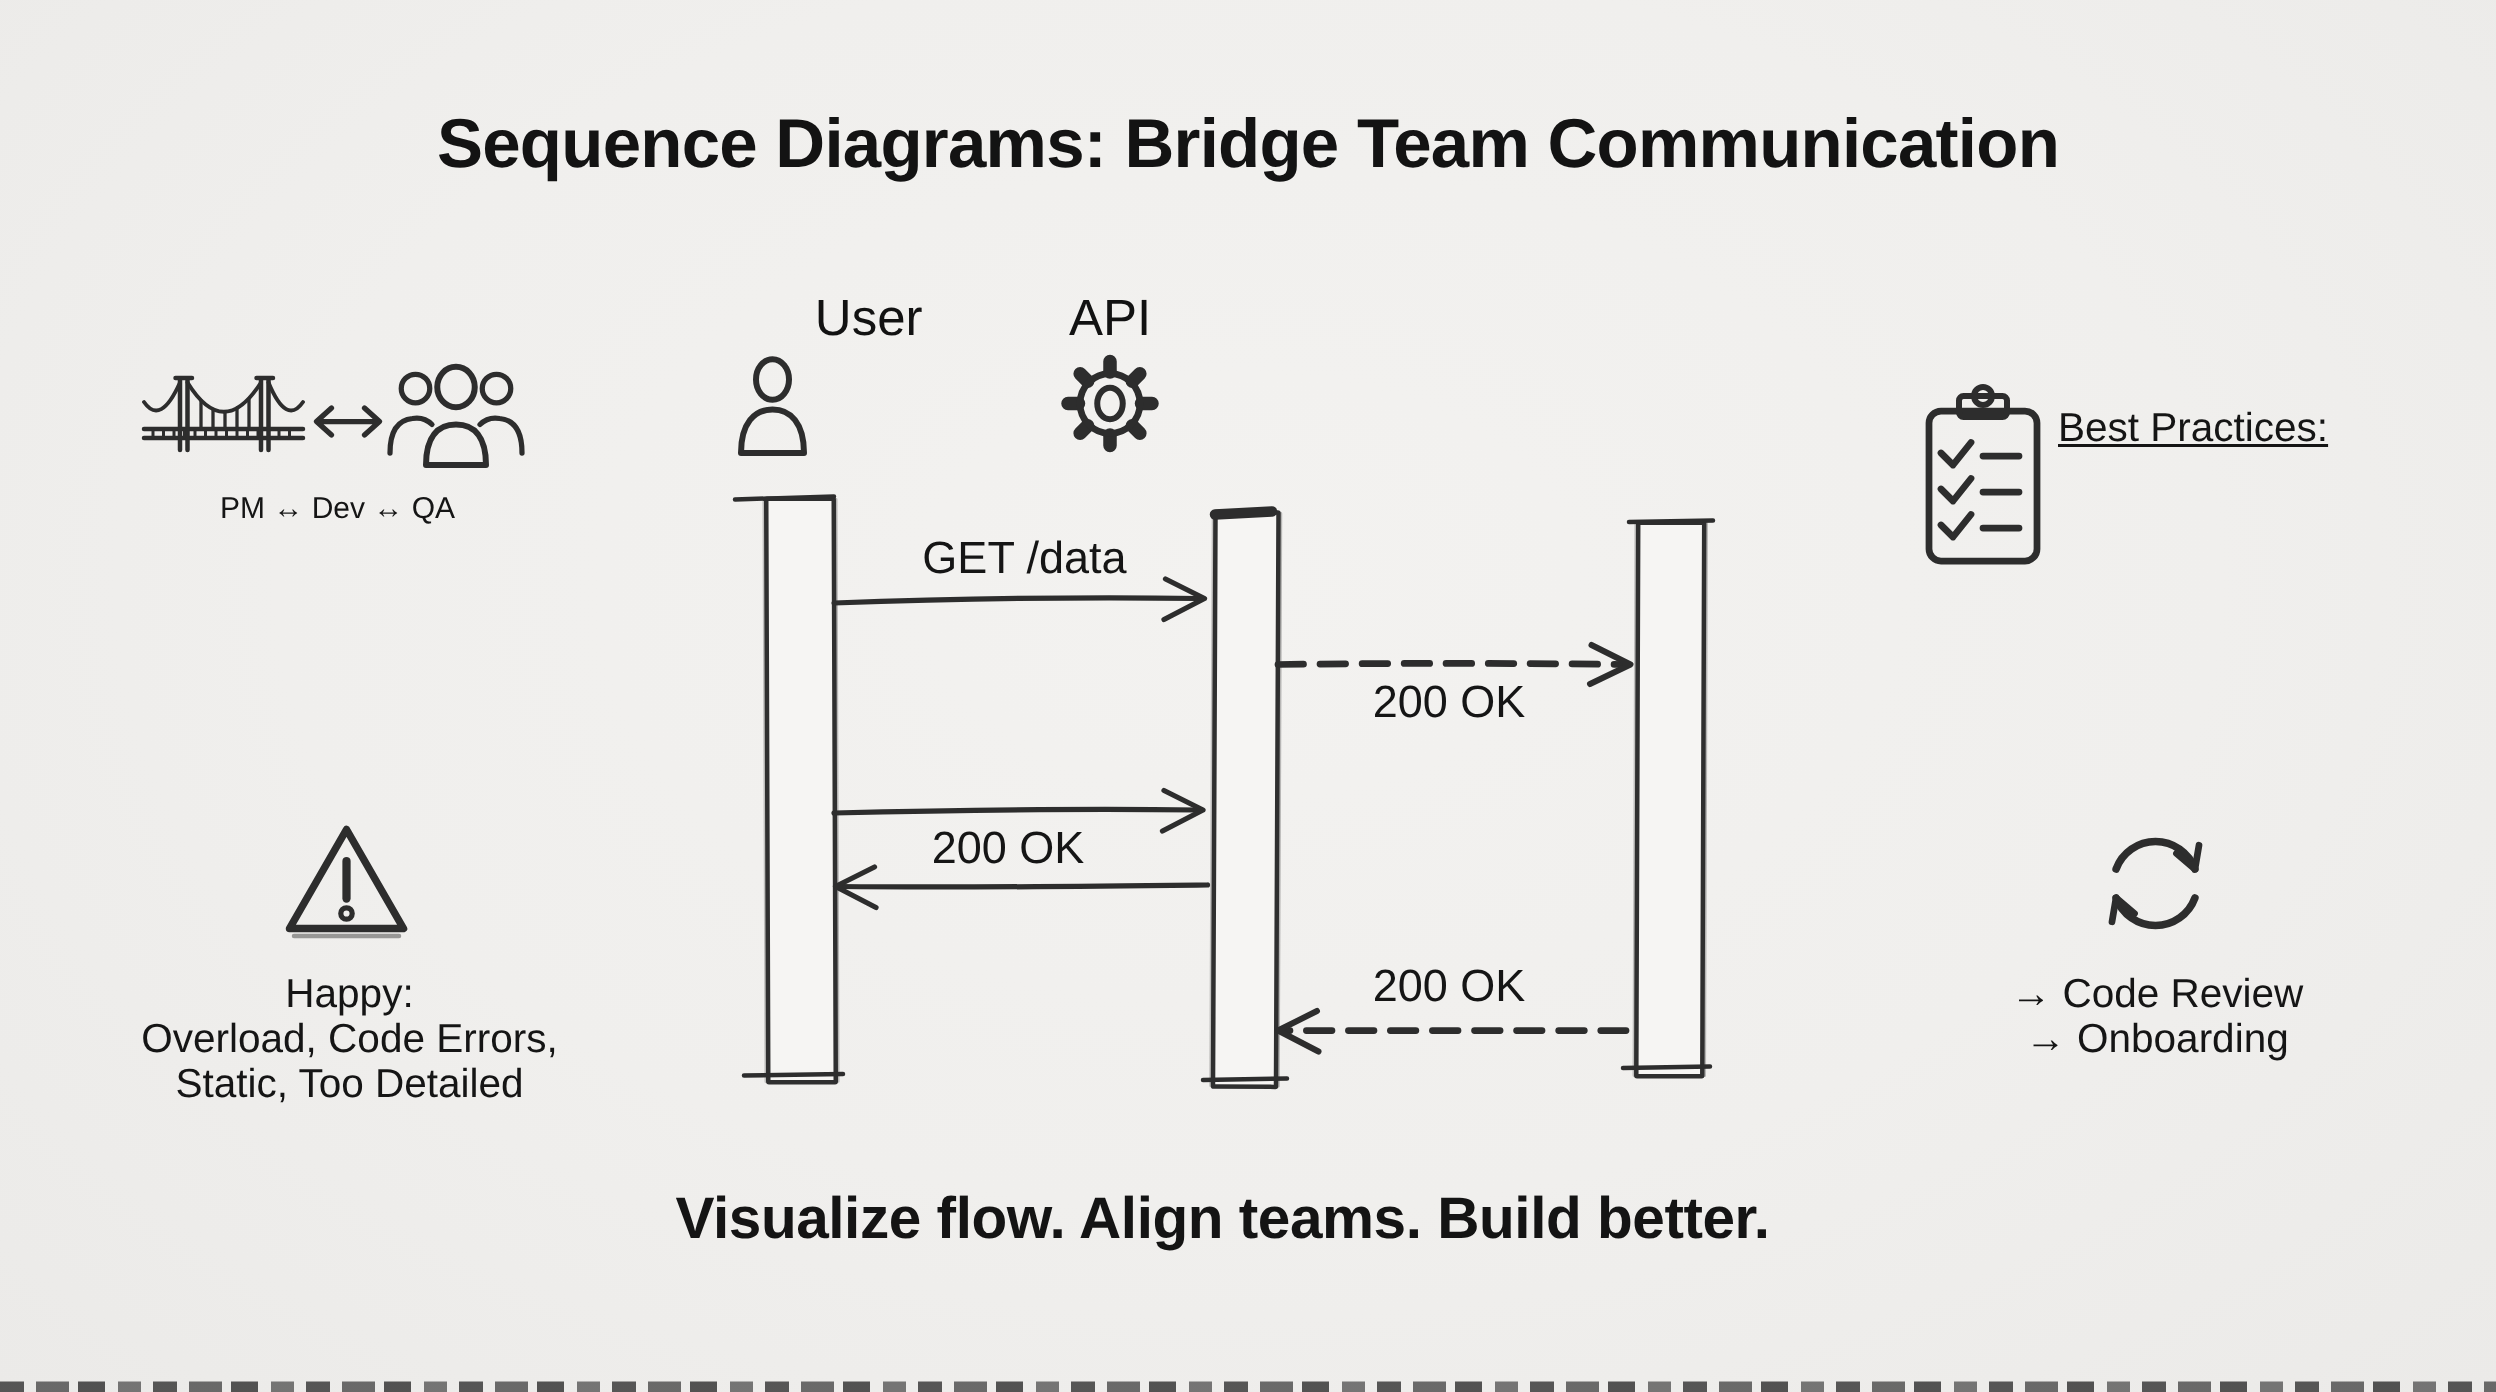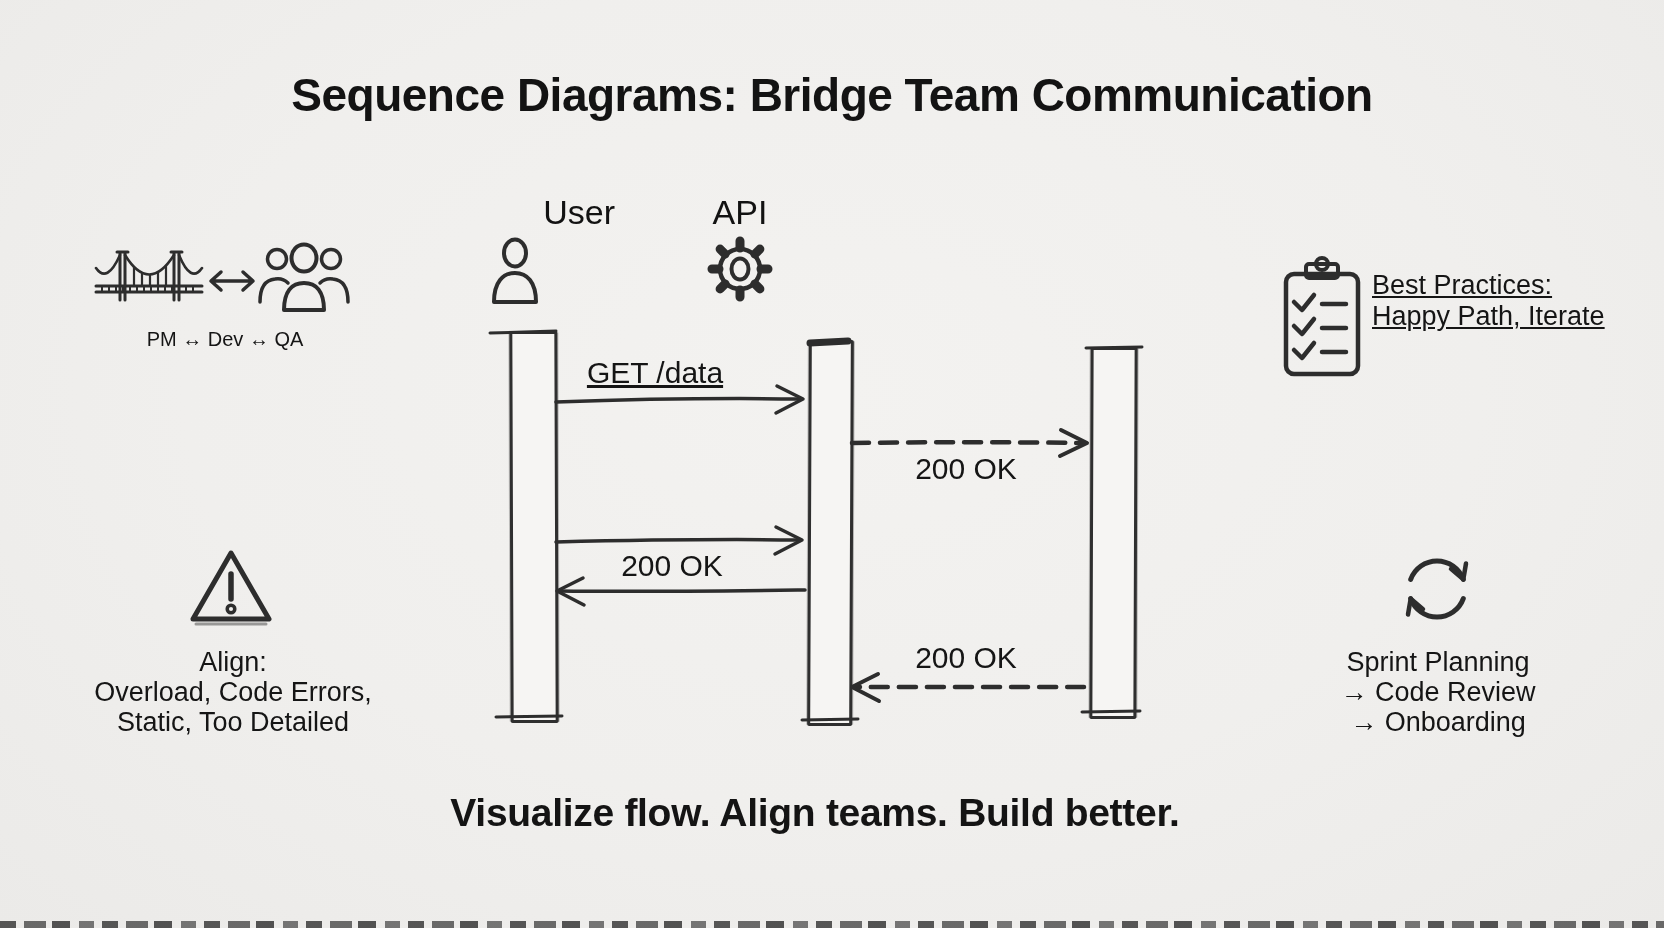--- a/index.html
+++ b/index.html
@@ -87,21 +87,21 @@
     <path class="ink" stroke-width="3.5" d="M556,542 C640,540 730,539 799,540"></path>
     <path class="ink" stroke-width="3.5" d="M776,527 L802,540 L775,554"></path>
 
     <path class="ink" stroke-width="3.5" d="M805,590 C720,591 640,592 560,591"></path>
     <path class="ink" stroke-width="3.5" d="M583,578 L557,591 L584,605"></path>
 
     <path class="ink" stroke-width="4.5" stroke-dasharray="17 11" d="M1084,687 C1010,687 930,687 857,687"></path>
     <path class="ink" stroke-width="4" d="M878,674 L852,687 L879,701"></path>
   </svg>
 
-  <div class="msg-label" style="left:655px;top:373px;text-decoration:underline;">GET /data</div>
+  <div class="msg-label" style="left:683px;top:373px;">GET /data</div>
   <div class="msg-label" style="left:966px;top:469px;">200 OK</div>
   <div class="msg-label" style="left:672px;top:566px;">200 OK</div>
   <div class="msg-label" style="left:966px;top:658px;">200 OK</div>
 
   <svg class="abs" style="left:94px;top:242px;" width="110" height="74" viewBox="0 0 110 74">
     <path class="ink" stroke-width="3" d="M2,44 H108 M2,50 H108"></path>
     <path class="ink" stroke-width="2" d="M8,44.5 V49.5 M15,44.5 V49.5 M22,44.5 V49.5 M29,44.5 V49.5 M36,44.5 V49.5 M43,44.5 V49.5 M50,44.5 V49.5 M57,44.5 V49.5 M64,44.5 V49.5 M71,44.5 V49.5 M78,44.5 V49.5 M85,44.5 V49.5 M92,44.5 V49.5 M99,44.5 V49.5"></path>
     <path class="ink" stroke-width="3" d="M26,10 V58 M31,10 V58 M80,10 V58 M85,10 V58 M23,10 H34 M77,10 H88"></path>
     <path class="ink" stroke-width="2.6" d="M2,26 Q13,42 26,13 M31,13 Q55,52 80,13 M85,13 Q97,42 108,26"></path>
     <path class="ink" stroke-width="2.2" d="M40,25 V44 M48,31 V44 M56,33 V44 M64,30 V44 M72,24 V44"></path>
@@ -122,46 +122,44 @@
 
   <div class="side-caption" style="left:75px;top:328px;width:300px;">PM ↔ Dev ↔ QA</div>
 
   <svg class="abs" style="left:186px;top:546px;" width="90" height="84" viewBox="0 0 90 84">
     <path class="ink" stroke-width="5" d="M45,7 L83,73 L7,73 Z"></path>
     <path class="ink" stroke-width="3" opacity="0.45" d="M10,78 H80"></path>
     <path class="ink" stroke-width="5.5" d="M45,28 L45,53"></path>
     <circle class="ink" cx="45" cy="63" r="3.8" stroke-width="3.5"></circle>
   </svg>
   <div class="side-block centered" style="left:78px;top:647px;width:310px;">
-    <div>Align:</div>
+    <div>Happy:</div>
     <div>Overload, Code Errors,</div>
     <div>Static, Too Detailed</div>
   </div>
 
   <svg class="abs" style="left:1280px;top:252px;" width="84" height="126" viewBox="0 0 84 126">
     <rect class="ink" x="6" y="22" width="72" height="100" rx="8" stroke-width="4.5"></rect>
     <circle class="ink" cx="42" cy="12" r="6" stroke-width="4"></circle>
     <rect class="ink" x="26" y="12" width="32" height="14" rx="3" stroke-width="4" fill="#f0efed"></rect>
     <path class="ink" stroke-width="4.5" d="M14,50 L22,58 L34,43 M42,52 H66"></path>
     <path class="ink" stroke-width="4.5" d="M14,74 L22,82 L34,67 M42,76 H66"></path>
     <path class="ink" stroke-width="4.5" d="M14,98 L22,106 L34,91 M42,100 H66"></path>
   </svg>
   <div class="side-block bp-block" style="left:1372px;top:270px;width:280px;text-decoration:underline;">
     <div>Best Practices:</div>
-    <div>Happy Path, Iterate</div>
   </div>
 
   <svg class="abs" style="left:1396px;top:548px;" width="82" height="82" viewBox="0 0 82 82">
     <path class="ink" stroke-width="5" d="M14.7,31.4 A28 28 0 0 1 67.3,31.4"></path>
     <path class="ink" stroke-width="4.5" d="M70,15.5 L67.3,31.4 L55,20.9"></path>
     <path class="ink" stroke-width="5" d="M67.3,50.6 A28 28 0 0 1 14.7,50.6"></path>
     <path class="ink" stroke-width="4.5" d="M12,66.5 L14.7,50.6 L27,61.1"></path>
   </svg>
   <div class="side-block centered" style="left:1288px;top:647px;width:300px;">
-    <div>Sprint Planning</div>
     <div>→ Code Review</div>
     <div>→ Onboarding</div>
   </div>
 
   <div class="abs tagline">Visualize flow. Align teams. Build better.</div>
 
   <div class="bottom-edge"></div>
 
 </div>
 

